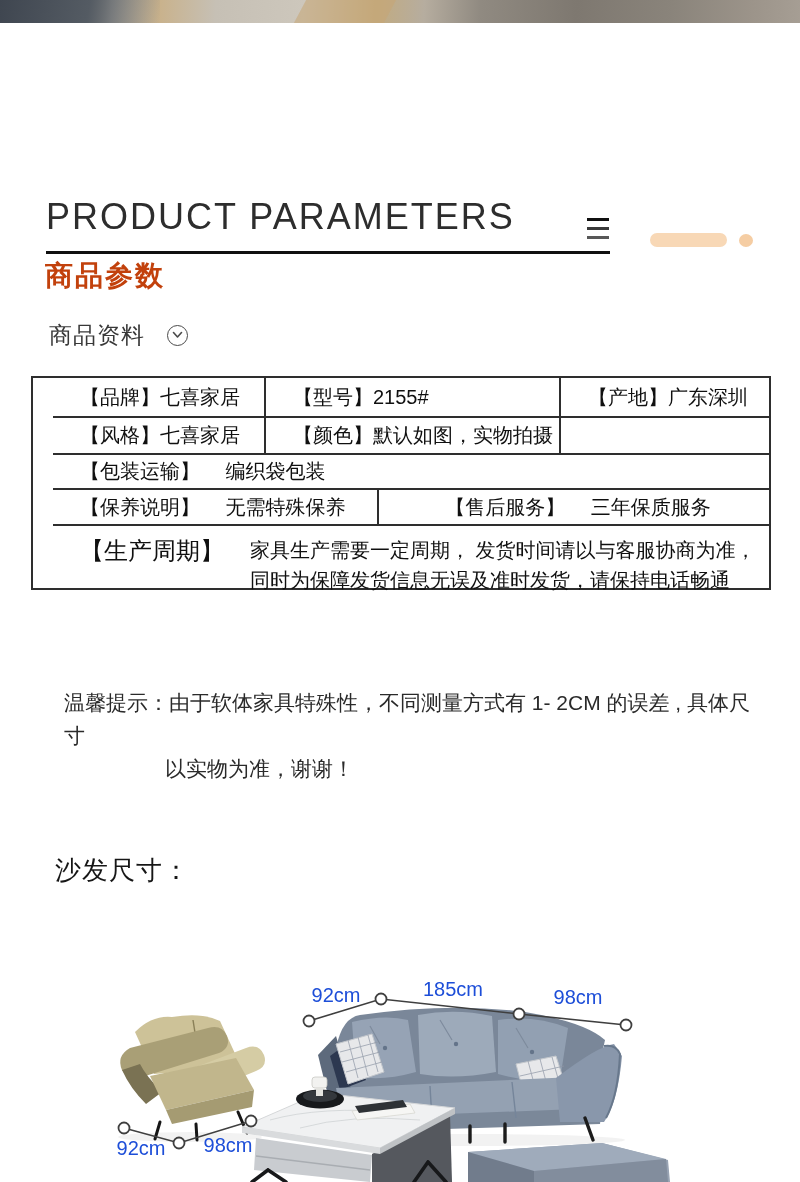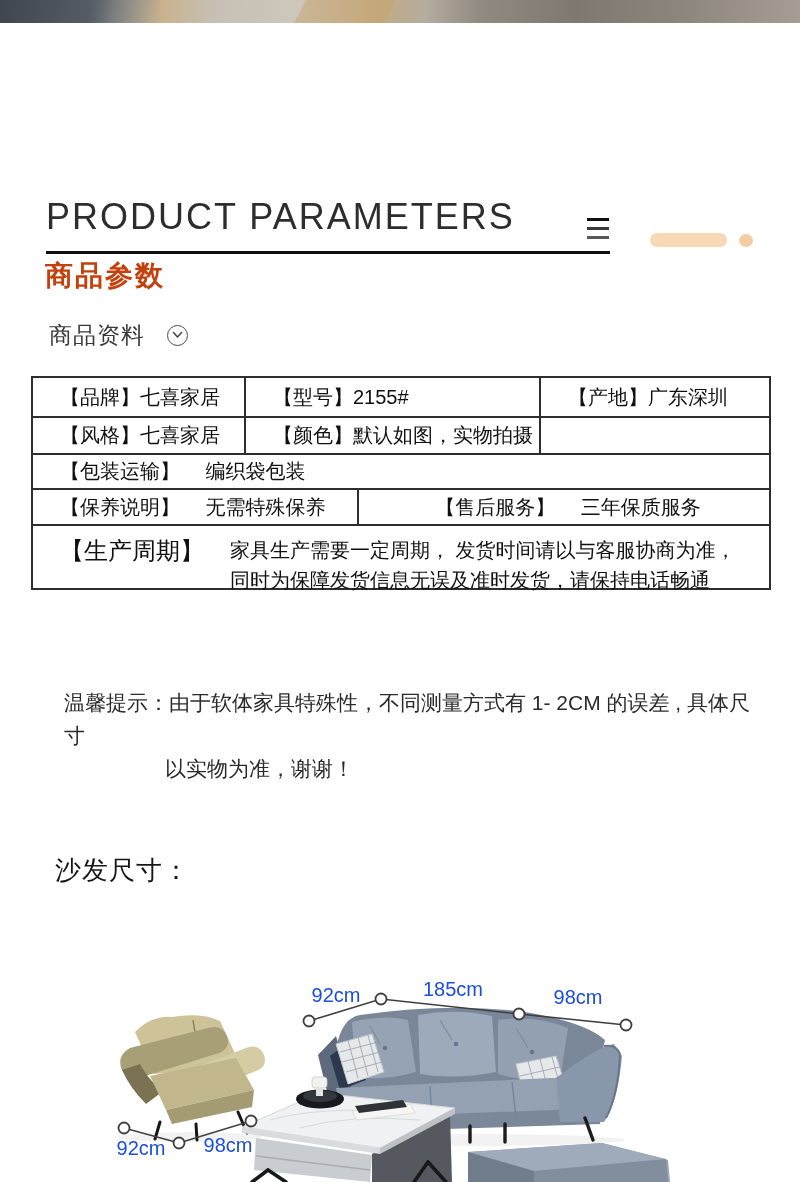--- a/index.html
+++ b/index.html
@@ -33,21 +33,21 @@
   .accent-dot{position:absolute;left:739px;top:234px;width:14px;height:13px;border-radius:50%;background:#f5cda3;}
   .title-zh{position:absolute;left:45px;top:257px;font-size:28px;font-weight:bold;letter-spacing:2px;color:#c2410c;white-space:nowrap;}
 
   .collapse-row{position:absolute;left:49px;top:322px;height:26px;display:flex;align-items:center;}
   .collapse-label{font-size:23px;color:#383838;letter-spacing:1px;white-space:nowrap;}
   .chevron-circle{width:19px;height:19px;border:1.5px solid #4a4a4a;border-radius:50%;
     margin-left:22px;display:flex;align-items:center;justify-content:center;}
 
   
   .ptable{position:absolute;left:31px;top:376px;width:740px;border:2px solid #2e2e2e;box-sizing:border-box;}
-  .prow{display:flex;border-top:2px solid #2e2e2e;box-sizing:border-box;}
+  .prow{display:flex;border-top:2px solid #2e2e2e;box-sizing:border-box;margin-left:20px;}
   .prow:first-child{border-top:none;}
   .pcell{box-sizing:border-box;display:flex;align-items:center;padding-left:27px;
     font-size:20px;color:#101010;white-space:nowrap;overflow:hidden;}
   .bordR{border-right:2px solid #2e2e2e;}
   .r1{height:38px;} .r2{height:37px;} .r3{height:35px;} .r4{height:36px;} .r5{height:64px;}
   .w1{width:213px;flex:0 0 213px;} .w2{width:295px;flex:0 0 295px;} .wrest{flex:1;}
   .w4a{width:326px;flex:0 0 326px;}
   .centered{justify-content:center;padding-left:8px;}
   .cycle-label{flex:0 0 170px;padding-top:9px;font-size:24px;color:#101010;white-space:nowrap;}
   .cycle-lines{flex:1;padding-top:9px;font-size:20px;color:#101010;line-height:30px;}

